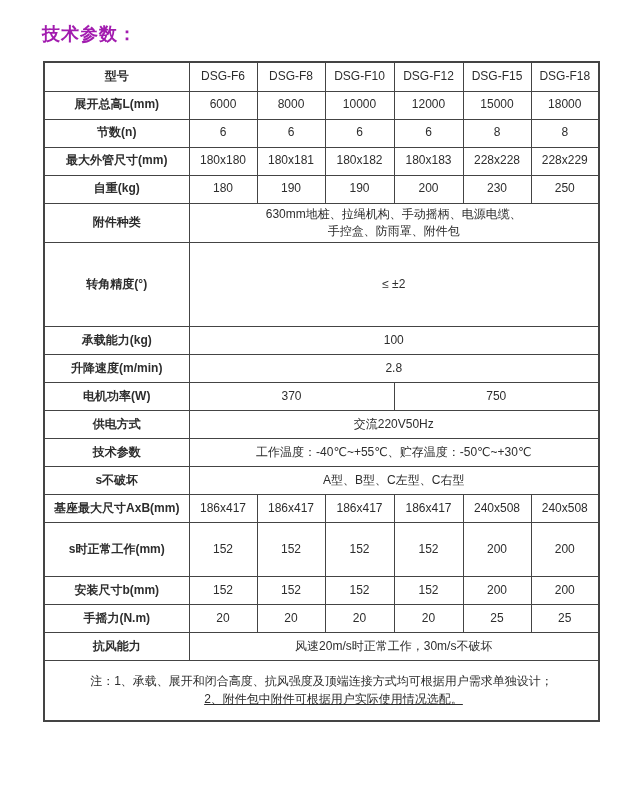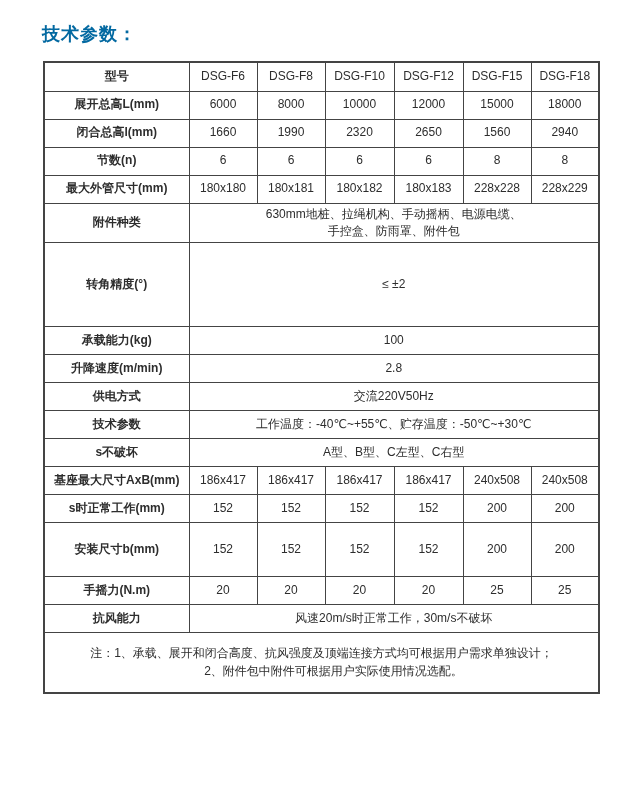--- a/index.html
+++ b/index.html
@@ -16,21 +16,21 @@
     height: 795px;
     background: #ffffff;
     box-sizing: border-box;
     overflow: hidden;
   }
   .page-title {
     margin: 22px 0 15px 42px;
     font-size: 18px;
     font-weight: bold;
     letter-spacing: 1px;
-    color: #0369a1;
+    color: #a21caf;
   }
   table.spec-table {
     border-collapse: collapse;
     table-layout: fixed;
     width: 555px;
     margin-left: 43px;
     border: 2px solid #444444;
   }
   table.spec-table th,
   table.spec-table td {
@@ -55,21 +55,21 @@
   table.spec-table tr:nth-child(7)  { height: 84px; } 
   table.spec-table tr:nth-child(15) { height: 54px; } 
   table.spec-table tr:last-child    { height: 60px; } 
 
   td.note-td {
     text-align: left;
     padding-left: 62px;
     padding-right: 10px;
   }
   .note-line1 { white-space: nowrap; }
-  .note-line2 { margin-left: 2em; white-space: nowrap; }
+  .note-line2 { margin-left: 2em; white-space: nowrap; text-decoration: underline; }
 </style>
 </head>
 <body>
 
 <div class="page">
   <div class="page-title">技术参数：</div>
 
   <table class="spec-table">
     <colgroup>
       <col style="width:145px">
@@ -93,61 +93,66 @@
         <tr>
           <th>展开总高L(mm)</th>
           <td>6000</td>
           <td>8000</td>
           <td>10000</td>
           <td>12000</td>
           <td>15000</td>
           <td>18000</td>
         </tr>
         <tr>
-          <th>闭合总高l(mm)</th>
-          <td>1660</td>
-          <td>1990</td>
-          <td>2320</td>
-          <td>2650</td>
-          <td>1560</td>
-          <td>2940</td>
-        </tr>
-        <tr>
           <th>节数(n)</th>
           <td>6</td>
           <td>6</td>
           <td>6</td>
           <td>6</td>
           <td>8</td>
           <td>8</td>
         </tr>
         <tr>
           <th>最大外管尺寸(mm)</th>
           <td>180x180</td>
           <td>180x181</td>
           <td>180x182</td>
           <td>180x183</td>
           <td>228x228</td>
           <td>228x229</td>
         </tr>
         <tr>
+          <th>自重(kg)</th>
+          <td>180</td>
+          <td>190</td>
+          <td>190</td>
+          <td>200</td>
+          <td>230</td>
+          <td>250</td>
+        </tr>
+        <tr>
           <th>附件种类</th>
           <td colspan="6">630mm地桩、拉绳机构、手动摇柄、电源电缆、<br>手控盒、防雨罩、附件包</td>
         </tr>
         <tr>
           <th>转角精度(°)</th>
           <td colspan="6">≤ ±2</td>
         </tr>
         <tr>
           <th>承载能力(kg)</th>
           <td colspan="6">100</td>
         </tr>
         <tr>
           <th>升降速度(m/min)</th>
           <td colspan="6">2.8</td>
+        </tr>
+        <tr>
+          <th>电机功率(W)</th>
+          <td colspan="3">370</td>
+          <td colspan="3">750</td>
         </tr>
         <tr>
           <th>供电方式</th>
           <td colspan="6">交流220V50Hz</td>
         </tr>
         <tr>
           <th>技术参数</th>
           <td colspan="6">工作温度：-40℃~+55℃、贮存温度：-50℃~+30℃</td>
         </tr>
         <tr>

